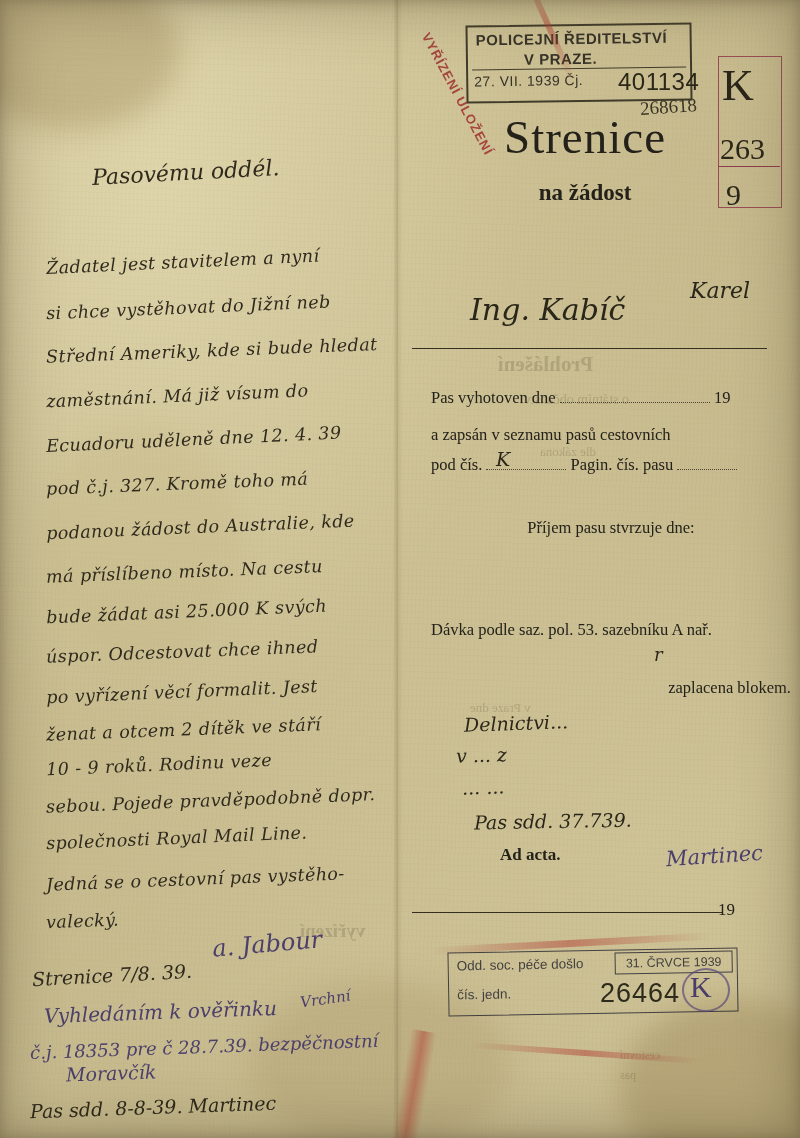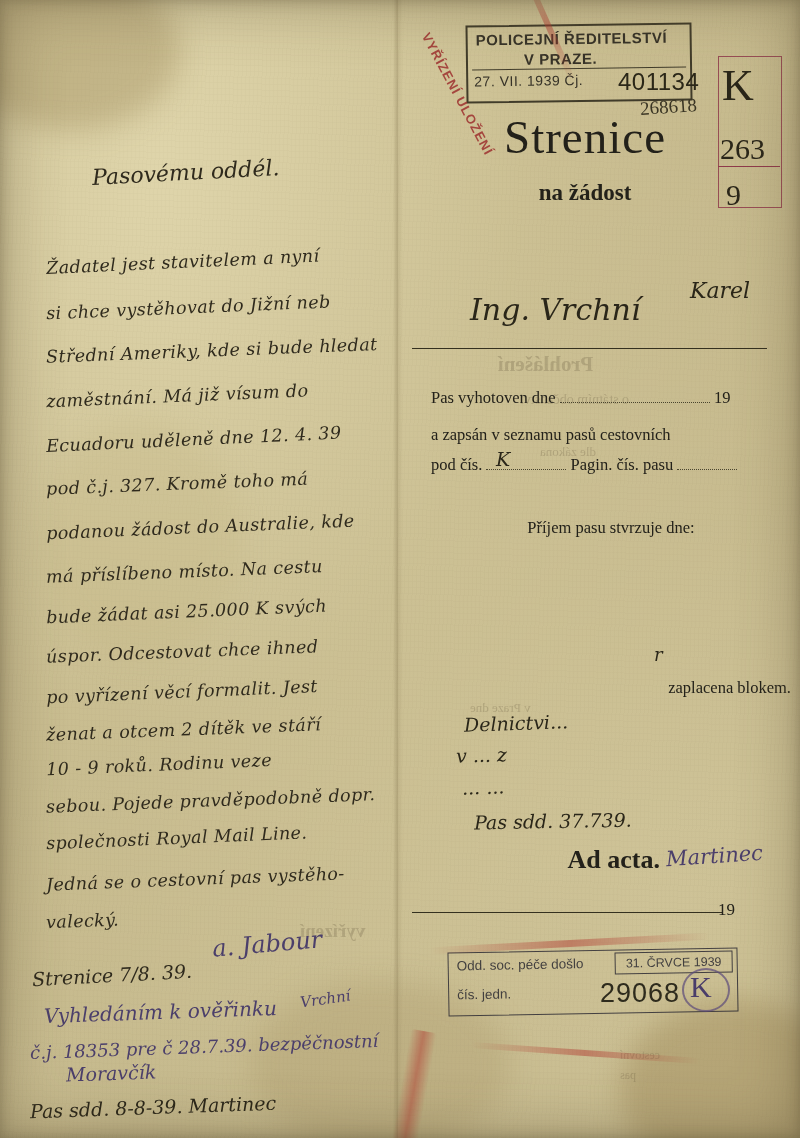--- a/index.html
+++ b/index.html
@@ -91,23 +91,22 @@
   }
   .r1 { left: 416px; top: 388px; width: 360px; }
   .r2 { left: 416px; top: 425px; width: 360px; }
   .r3 { left: 416px; top: 455px; width: 360px; }
   .r4 { left: 416px; top: 518px; width: 360px; text-align: center; }
   .r5 { left: 416px; top: 620px; width: 360px; }
   .r6 { left: 416px; top: 650px; width: 360px; }
   .r7 { left: 416px; top: 678px; width: 360px; text-align: right; }
   .t-adacta {
     left: 500px; top: 845px; width: 160px;
-    font-size: 26px;
+    font-size: 17px;
     font-weight: bold;
-    text-align: right;
   }
   .dots {
     display: inline-block;
     border-bottom: 1px dotted #4a452f;
     vertical-align: baseline;
   }
   .rule-bottom {
     position: absolute;
     left: 412px; top: 912px; width: 310px;
     border-bottom: 1px solid #34301f;
@@ -321,59 +320,60 @@
   <div class="box-k"></div>
   <div class="box-k-line"></div>
   <div class="letter-k">K</div>
   <div class="num-263">263</div>
   <div class="num-9">9</div>
 
   <div class="printed t-tiskopis">Strenice</div>
   <div class="printed t-nazadost">na žádost</div>
 
   <div class="line-name"></div>
-  <div class="sig-dark" style="left:470px; top:292px; font-size:30px;">Ing.  Vrchní</div>
+  <div class="sig-dark" style="left:470px; top:292px; font-size:30px;">Ing.  Kabíč</div>
   <div class="sig-dark" style="left:690px; top:278px; font-size:22px;">Karel</div>
 
   <div class="printed t-row r1">
     <span>Pas vyhotoven dne</span>
     <span class="dots" style="width:150px;"></span>
     <span>19</span>
   </div>
   <div class="printed t-row r3">
     <span>pod čís.</span>
     <span class="dots" style="width:80px;"></span>
     <span>Pagin. čís. pasu</span>
     <span class="dots" style="width:60px;"></span>
   </div>
   <div class="printed t-row r2">a zapsán v seznamu pasů cestovních</div>
   <div class="sig-dark" style="left:496px; top:448px; font-size:19px;">K</div>
 
   <div class="printed t-row r4">Příjem pasu stvrzuje dne:</div>
 
+  <div class="printed t-row r5">Dávka podle saz. pol. 53. sazebníku A nař.</div>
   <div class="sig-dark" style="left:654px; top:644px; font-size:18px;">r</div>
   <div class="printed t-row r7">zaplacena blokem.</div>
 
   <div class="sig-dark" style="left:464px; top:712px; font-size:19px; transform:rotate(-2deg);">Delnictvi...</div>
   <div class="sig-dark" style="left:456px; top:744px; font-size:19px; transform:rotate(-1.5deg);">v ... z</div>
   <div class="sig-dark" style="left:462px; top:776px; font-size:19px; transform:rotate(-2deg);">... ...</div>
   <div class="sig-dark" style="left:474px; top:810px; font-size:19px; transform:rotate(-1deg);">Pas sdd.  37.739.</div>
 
   <div class="printed t-adacta">Ad acta.</div>
   <div class="sig-purple" style="left:666px; top:844px; font-size:21px; transform:rotate(-4deg);">Martinec</div>
 
   <div class="rule-bottom"></div>
   <div class="printed t-19bottom">19</div>
 
   <div class="stamp-soc">
     <div class="s1">Odd. soc. péče došlo</div>
     <div class="boxdate">31. ČRVCE 1939</div>
     <div class="s2">čís. jedn.</div>
   </div>
-  <div class="soc-number">29068</div>
+  <div class="soc-number">26464</div>
   <div class="circle-mark"></div>
   <div class="soc-k">K</div>
 
   <div class="crayon" style="left:430px; top:940px; width:280px; height:7px; transform:rotate(-3deg);"></div>
   <div class="crayon" style="left:398px; top:1030px; width:26px; height:150px; transform:rotate(10deg);"></div>
   <div class="crayon" style="left:470px; top:1050px; width:230px; height:6px; transform:rotate(4deg);"></div>
   <div class="crayon" style="left:488px; top:22px; width:120px; height:6px; transform:rotate(66deg);"></div>
 
   <div class="hand" style="left:92px; top:160px; font-size:22px; transform:rotate(-3deg);">Pasovému oddél.</div>
 

